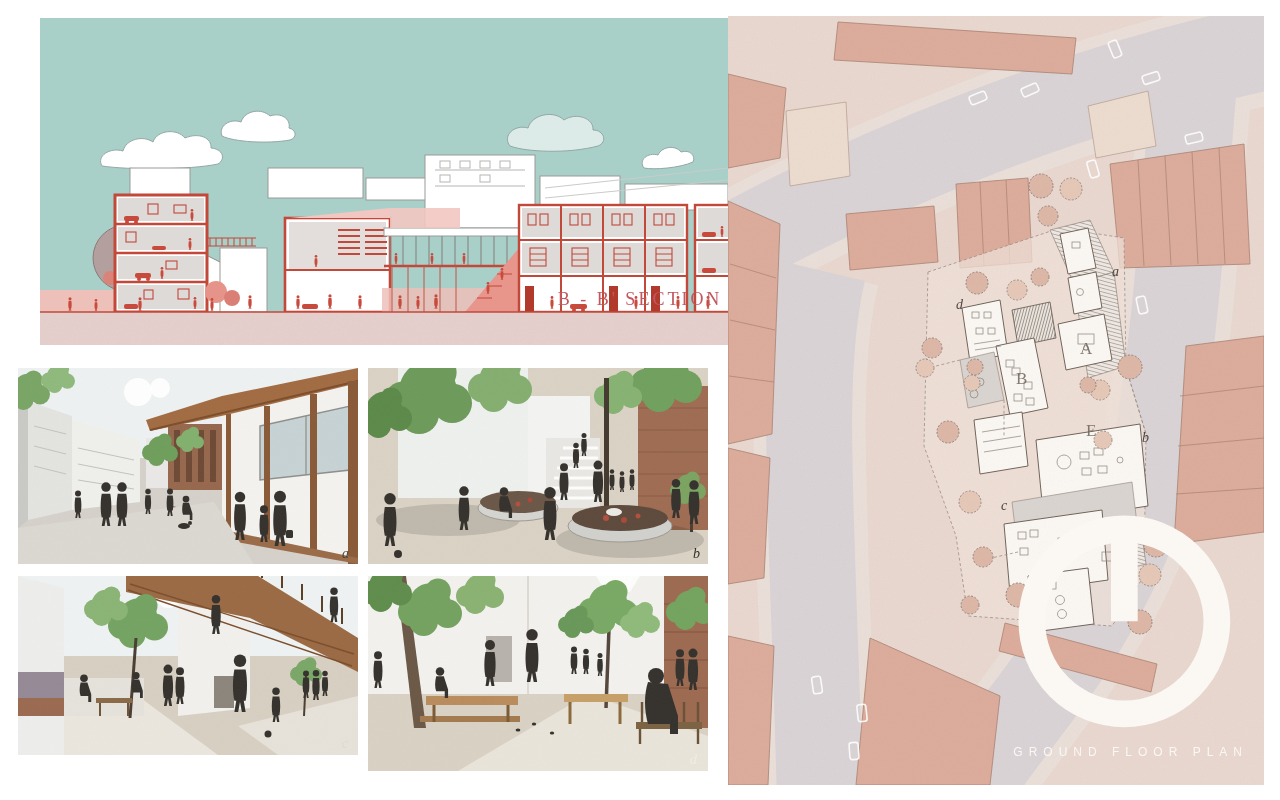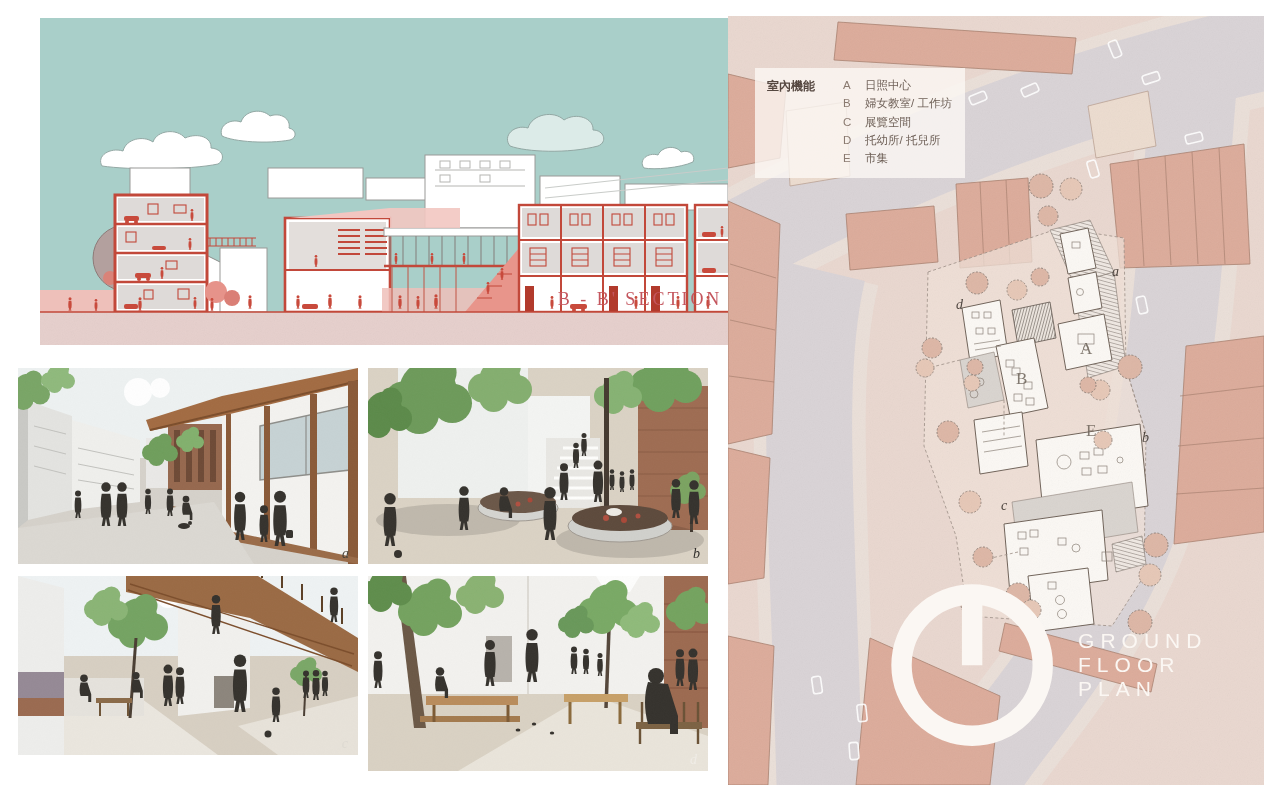--- a/index.html
+++ b/index.html
@@ -43,22 +43,22 @@
 
   
   #legend{position:absolute;left:27px;top:52px;width:188px;padding:9px 10px 10px 12px;
           background:rgba(252,248,245,.78);color:#6a5c53;font-size:11.5px;line-height:1.5;}
   #legend .ttl{font-weight:bold;color:#554740;float:left;margin-right:14px;font-size:12px;}
   #legend table{border-collapse:collapse;margin-left:76px;}
   #legend td{padding:0 0 1px 0;vertical-align:top;white-space:nowrap;color:#6d5f56;}
   #legend td.k{width:22px;color:#8a7a70;}
 
   
-  #plan-footer{position:absolute;right:16px;bottom:26px;display:flex;align-items:center;
-               color:#fbf7f3;letter-spacing:6px;font-size:21px;}
+  #plan-footer{position:absolute;right:16px;bottom:26px;display:flex;align-items:flex-start;
+               color:#fbf7f3;letter-spacing:6px;font-size:12px;flex-direction:column;}
   #plan-footer .txt{margin-left:12px;}
 </style>
 </head>
 <body>
 
 <svg width="0" height="0" style="position:absolute" aria-hidden="true">
   <defs>
     <filter id="grain" x="0" y="0" width="100%" height="100%">
       <feTurbulence type="fractalNoise" baseFrequency="0.9" numOctaves="2" stitchTiles="stitch"></feTurbulence>
       <feColorMatrix type="saturate" values="0"></feColorMatrix>
@@ -771,47 +771,20 @@
     <rect class="pcar" x="-4.5" y="-8.5" width="9" height="17" rx="2.5" transform="translate(365,153) rotate(-16)"></rect>
     <rect class="pcar" x="-4.5" y="-8.5" width="9" height="17" rx="2.5" transform="translate(414,289) rotate(-12)"></rect>
     <rect class="pcar" x="-4.5" y="-8.5" width="9" height="17" rx="2.5" transform="translate(89,669) rotate(-8)"></rect>
     <rect class="pcar" x="-4.5" y="-8.5" width="9" height="17" rx="2.5" transform="translate(134,697) rotate(-6)"></rect>
     <rect class="pcar" x="-4.5" y="-8.5" width="9" height="17" rx="2.5" transform="translate(126,735) rotate(-4)"></rect>
   </g>
 
   <rect width="536" height="769" filter="url(#grain)" opacity=".16"></rect>
 </svg>
 
-<div id="legend">
-  <span class="ttl">室內機能</span>
-  <table>
-    <tbody>
-          <tr>
-            <td class="k">A</td>
-            <td>日照中心</td>
-          </tr>
-    <tr>
-            <td class="k">B</td>
-            <td>婦女教室/ 工作坊</td>
-          </tr>
-    <tr>
-            <td class="k">C</td>
-            <td>展覽空間</td>
-          </tr>
-    <tr>
-            <td class="k">D</td>
-            <td>托幼所/ 托兒所</td>
-          </tr>
-    <tr>
-            <td class="k">E</td>
-            <td>市集</td>
-          </tr>
-  </tbody>
-      </table>
-</div>
 
 <div id="plan-footer">
   <svg width="24" height="24" viewBox="0 0 24 24">
     <circle cx="12" cy="12" r="9" fill="none" stroke="#fbf7f3" stroke-width="2.6"></circle>
     <line x1="12" y1="12" x2="12" y2="3" stroke="#fbf7f3" stroke-width="2.6"></line>
   </svg>
   <span class="txt">GROUND FLOOR PLAN</span>
 </div>
 </div>
 

